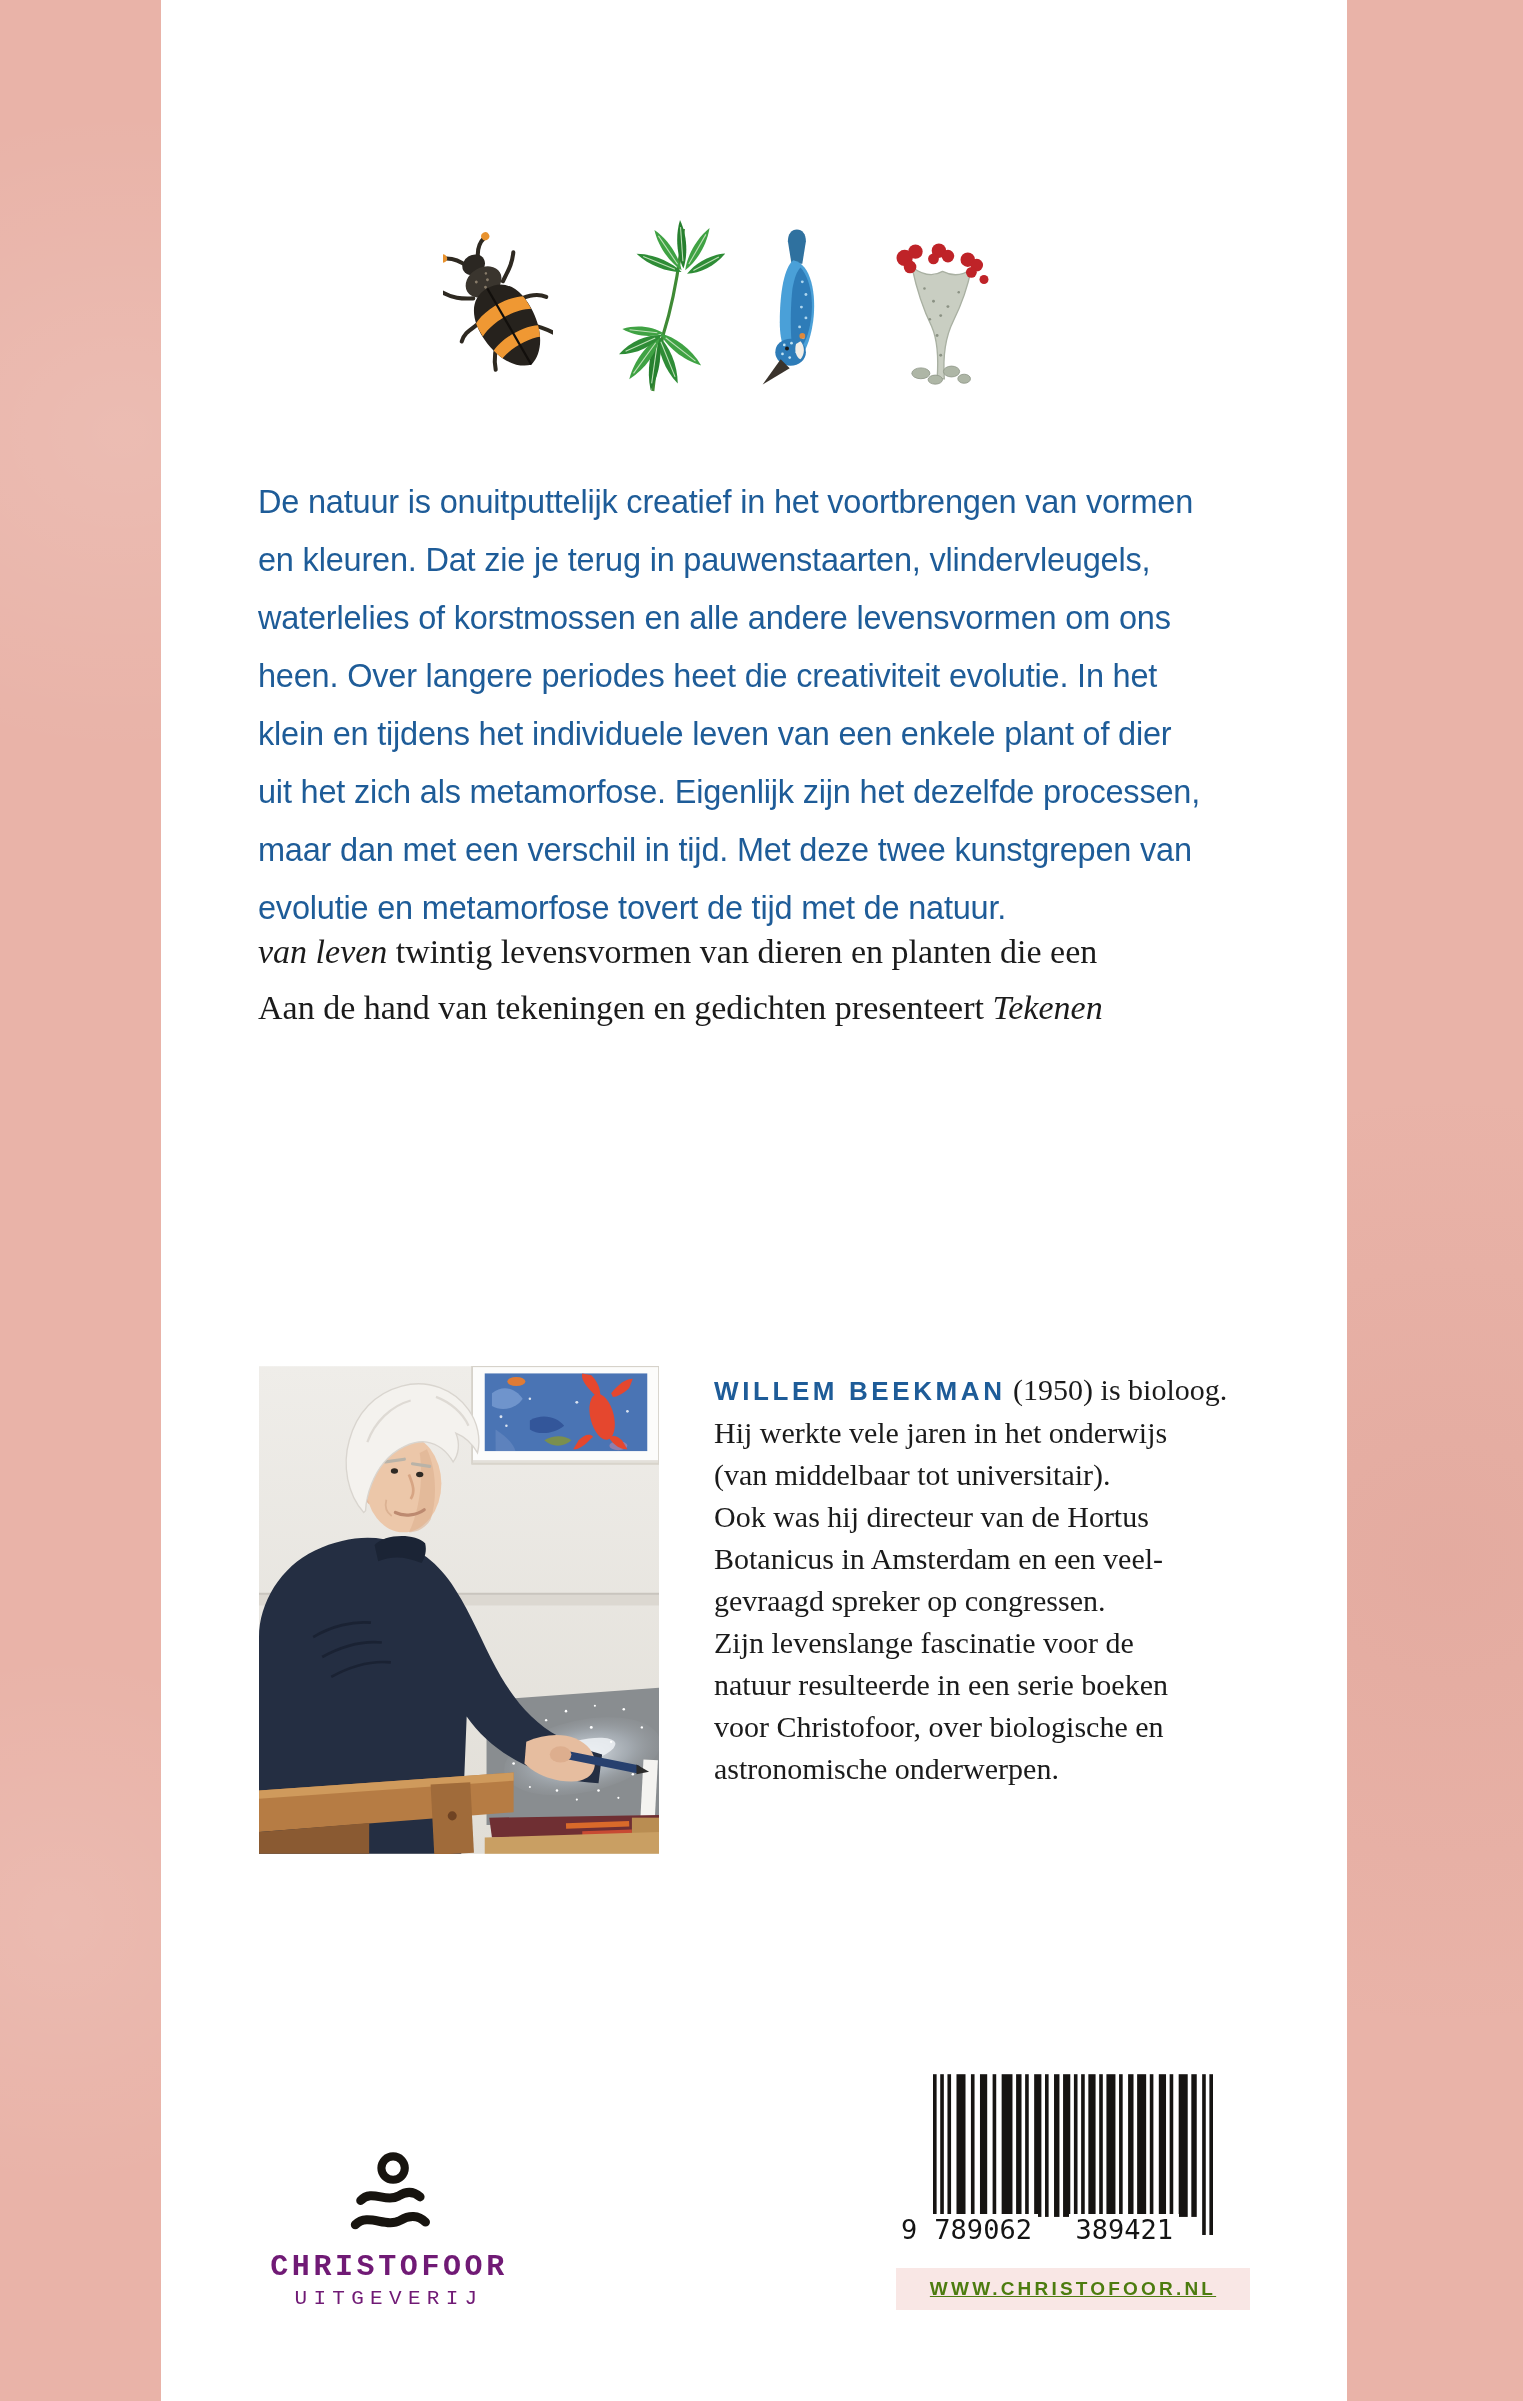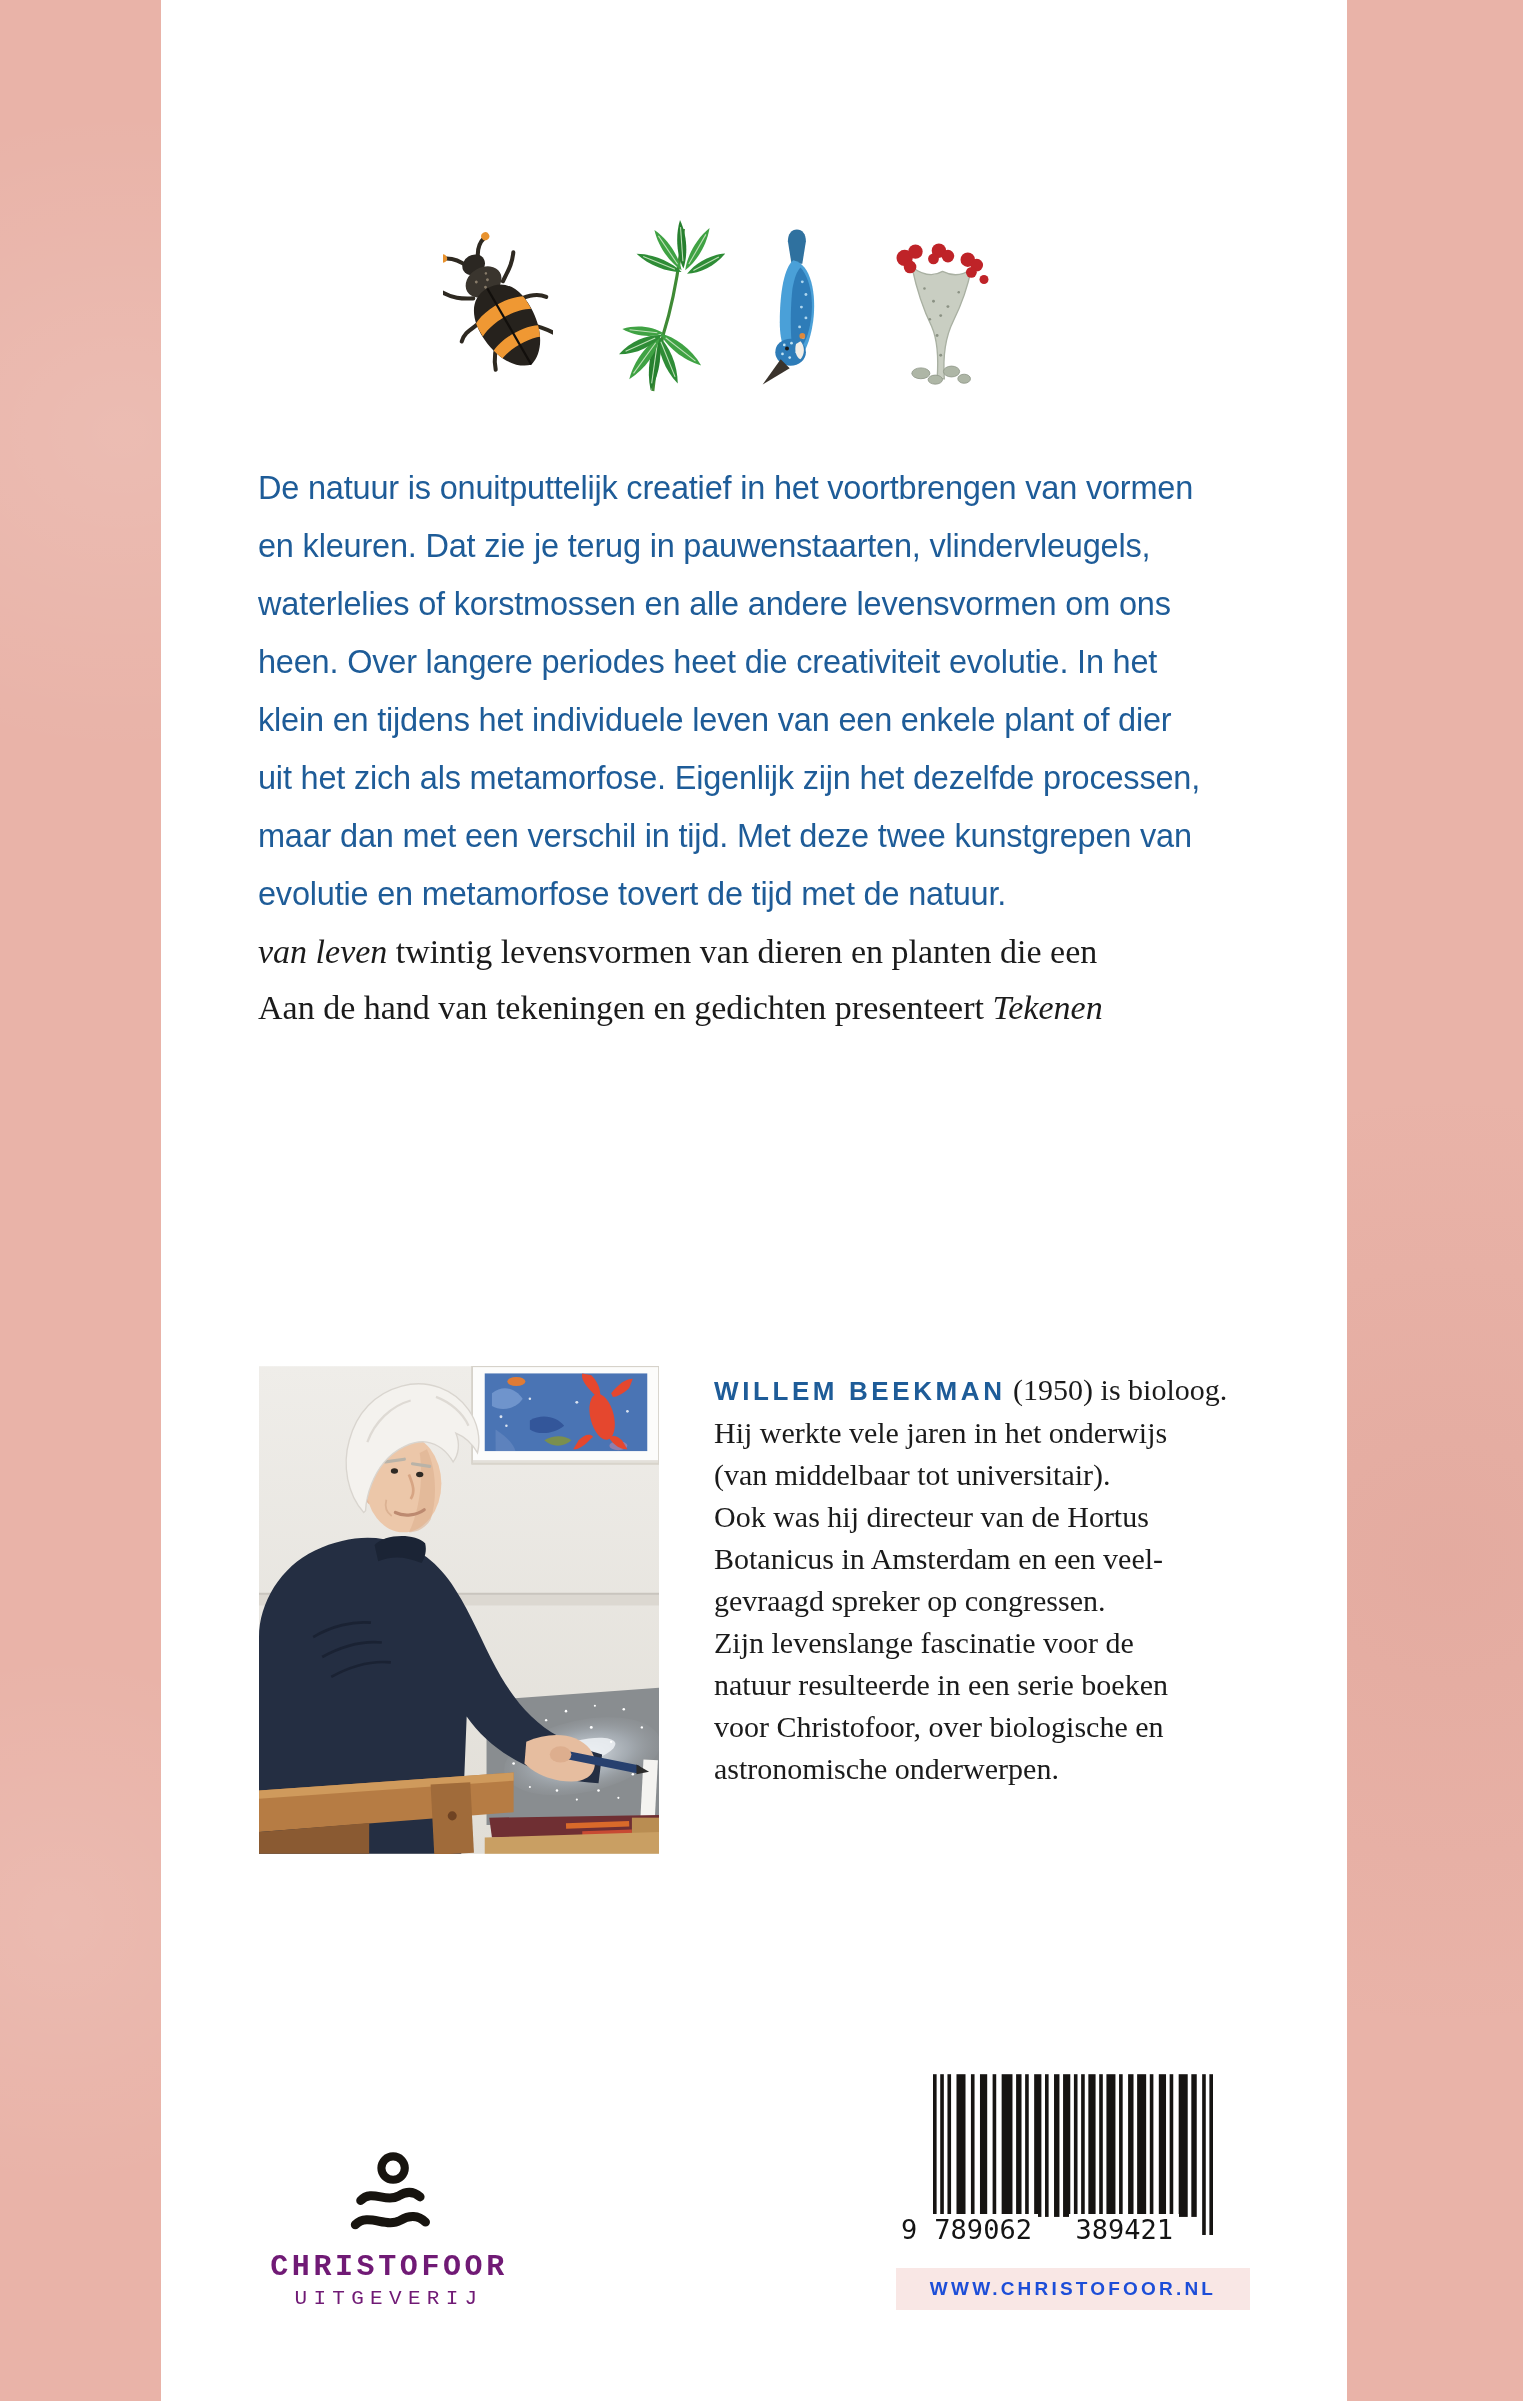--- a/index.html
+++ b/index.html
@@ -17,21 +17,21 @@
   .panel {
     position:absolute; left:161px; top:0; width:1186px; height:2401px;
     background:#ffffff;
   }
 
   
   .illo { position:absolute; }
 
   
   .intro {
-    position:absolute; left:97px; top:459px; width:1088px;
+    position:absolute; left:97px; top:473px; width:1088px;
     font-size:32.5px; line-height:58px; letter-spacing:-0.2px;
     color:#1e5c98; white-space:pre-line;
   }
 
   
   .descr {
     position:absolute; left:97px; top:924px; width:1088px;
     font-family:"Liberation Serif", serif;
     font-size:34px; line-height:56px; color:#1b1b1b;
   }
@@ -63,21 +63,21 @@
   .bc-lead { margin-right:10.8px; }
   .bc-group { background:#ffffff; padding:0 6.3px; }
   .bc-g1 { margin-right:31px; }
 
   
   .site-strip {
     position:absolute; left:735px; top:2268px; width:354px; height:42px;
     background:#f9e7e5; display:flex; align-items:center; justify-content:center;
   }
   .site-strip span {
-    font-weight:bold; font-size:19px; letter-spacing:3.2px; color:#1d4ed8;
+    font-weight:bold; font-size:19px; letter-spacing:3.2px; color:#4d7c0f;text-decoration:underline;
   }
 </style>
 </head>
 <body>
 
 <div class="panel">
 
   <div>
 
     <svg class="illo" style="left:282px; top:231px;" width="110" height="152" viewBox="0 0 122 168">

